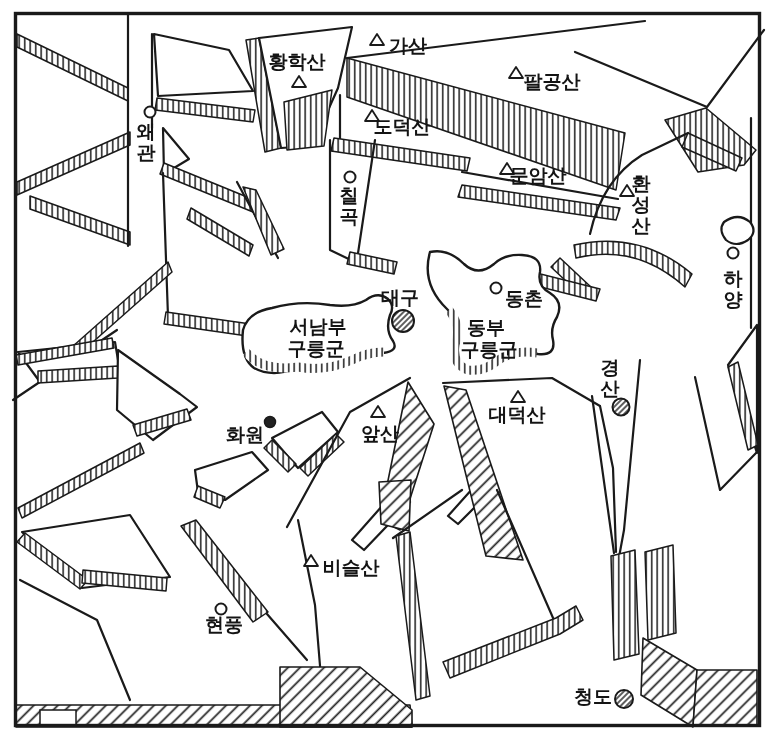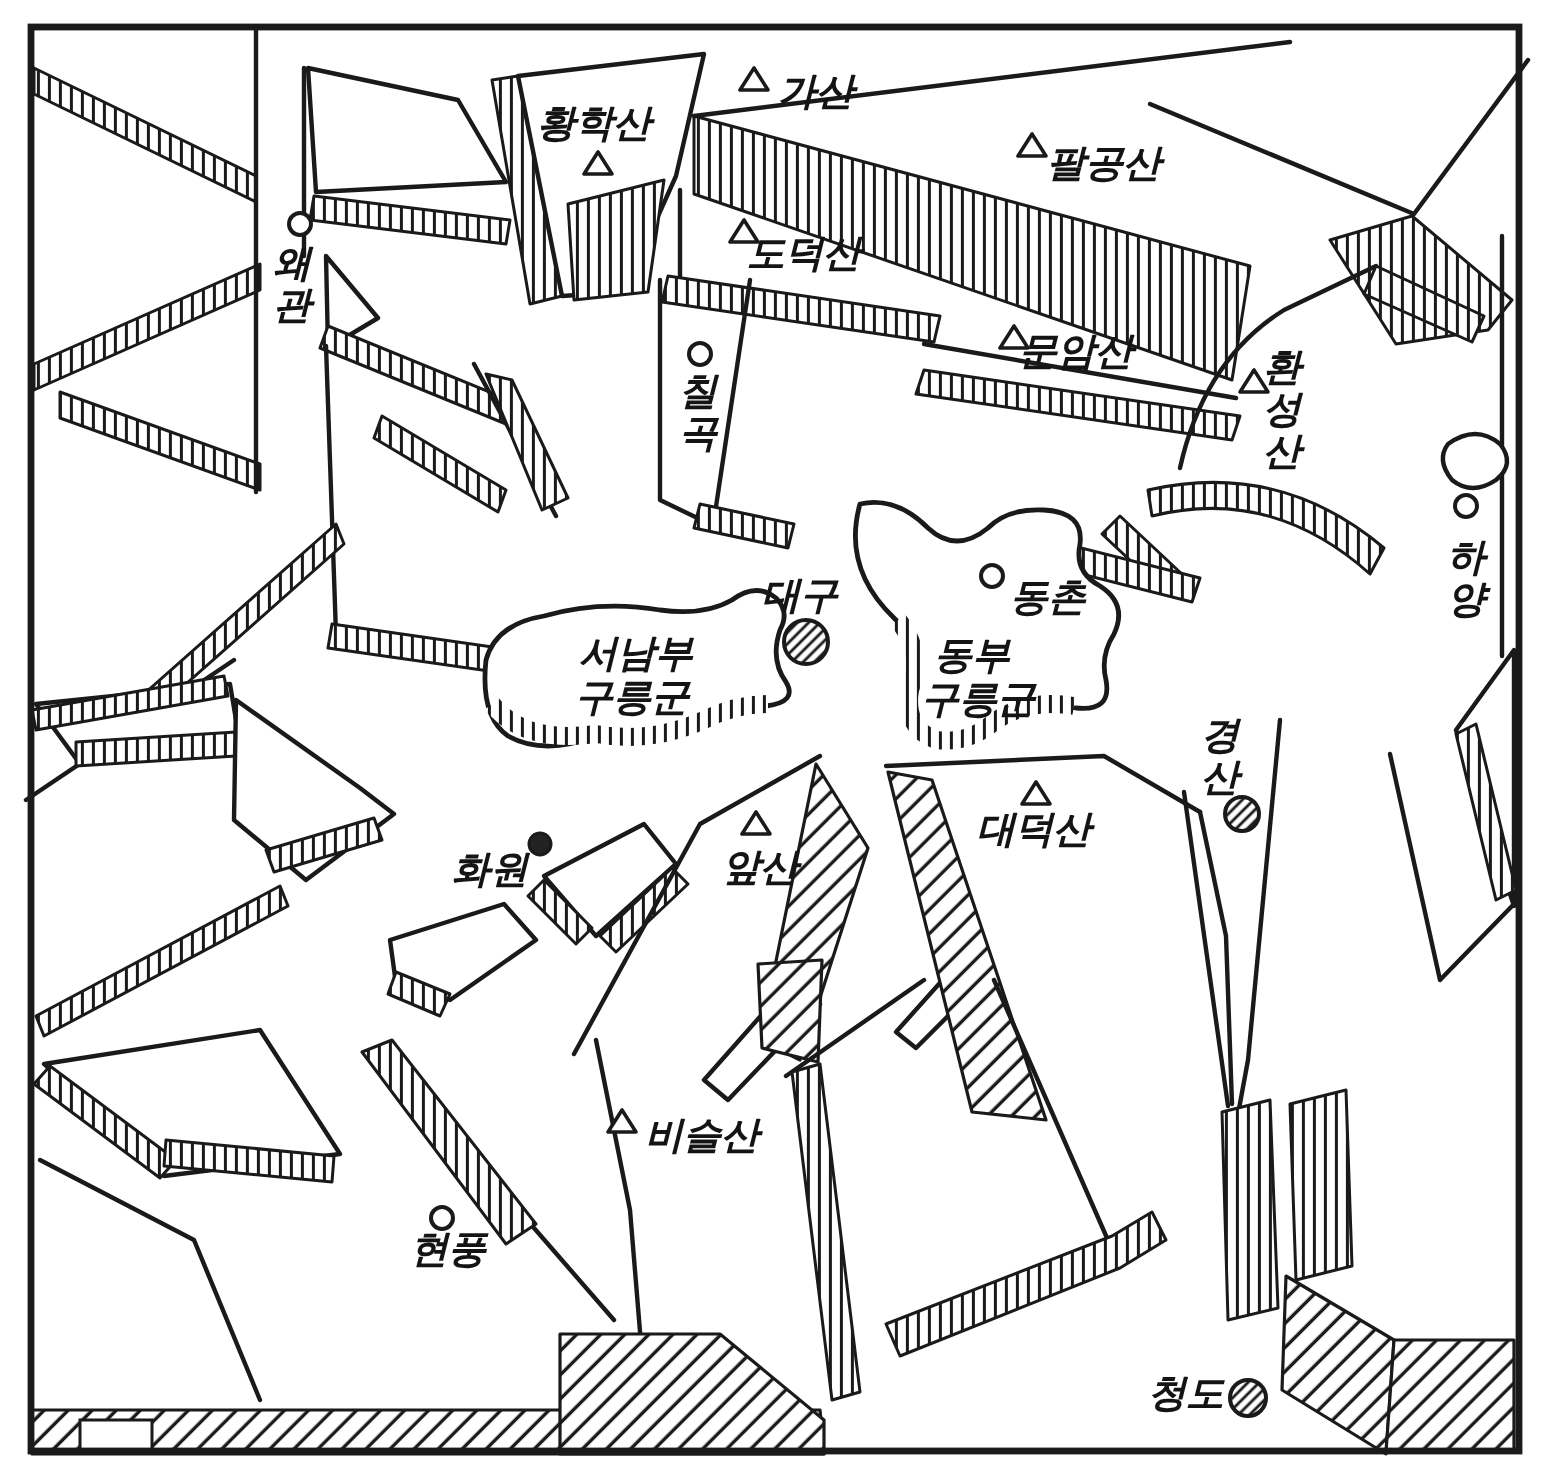--- a/index.html
+++ b/index.html
@@ -1,16 +1,16 @@
 <!DOCTYPE html>
 <html lang="ko"><head>
 <meta charset="utf-8">
 <style>
   html,body{margin:0;padding:0;background:#e8e8e8;}
-  .stage{width:779px;height:742px;background:#737373;position:relative;margin:0 auto;overflow:hidden;font-style:italic;}
+  .stage{width:779px;height:742px;background:#737373;position:relative;margin:0 auto;overflow:hidden;}
   svg{display:block;}
   text{font-family:"Liberation Sans","DejaVu Sans",sans-serif;font-weight:700;font-size:19px;fill:#141414;}
   text.vtext{font-size:19px;}
   .ln{fill:none;stroke:#1a1a1a;stroke-width:2.2;stroke-linejoin:round;stroke-linecap:round;}
   .po{fill:#ffffff;stroke:#1a1a1a;stroke-width:2.2;stroke-linejoin:round;}
   .bd{fill:url(#hv);stroke:#1a1a1a;stroke-width:1.5;stroke-linejoin:round;}
   .dh{fill:url(#hd);stroke:#1a1a1a;stroke-width:1.6;stroke-linejoin:round;}
   .rim{fill:none;stroke:url(#hv);stroke-width:9;}
   .blob{fill:#ffffff;stroke:#1a1a1a;stroke-width:2.4;stroke-linejoin:round;}
   .tri{fill:#ffffff;stroke:#1a1a1a;stroke-width:1.8;stroke-linejoin:round;}

